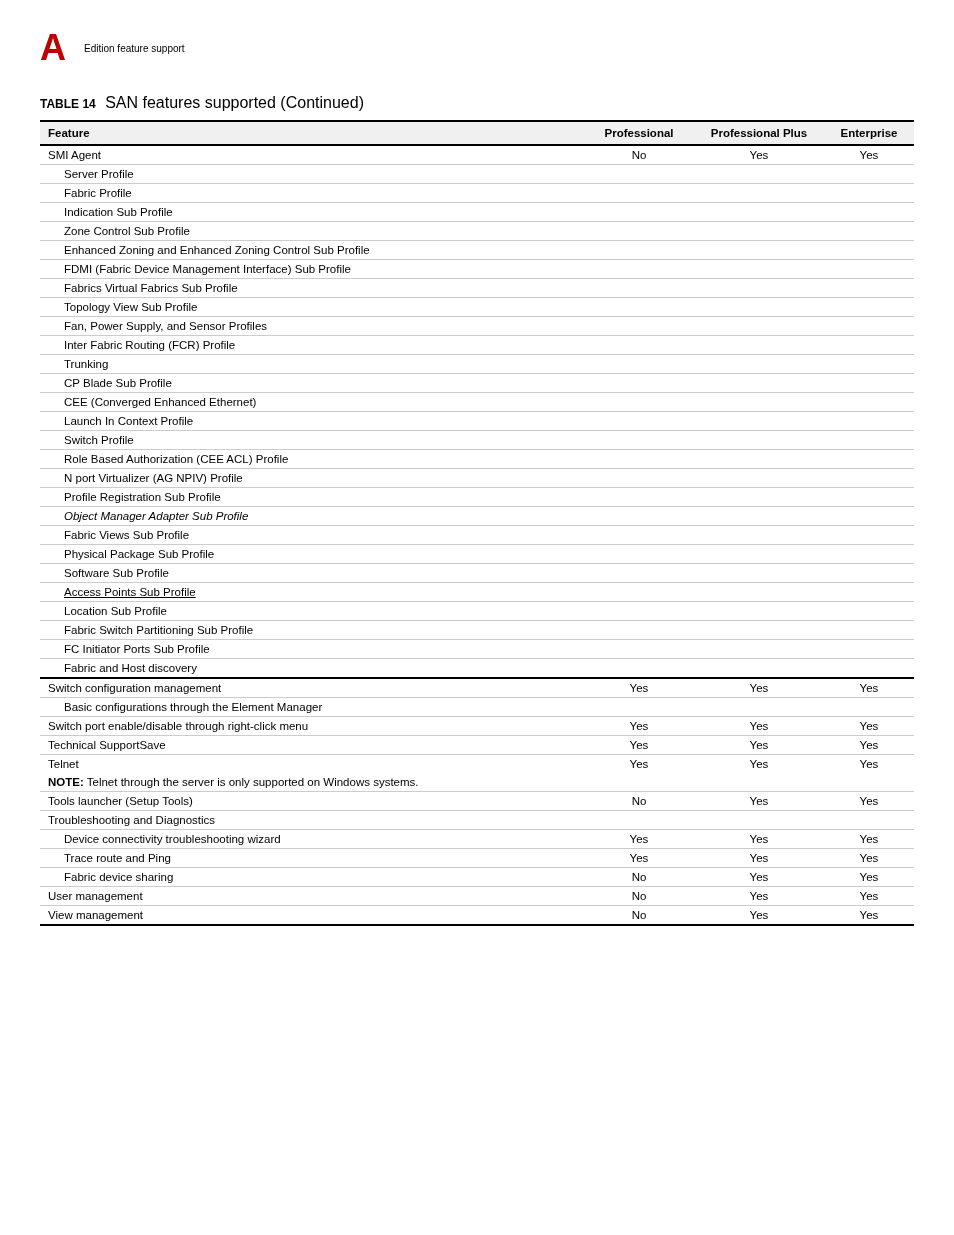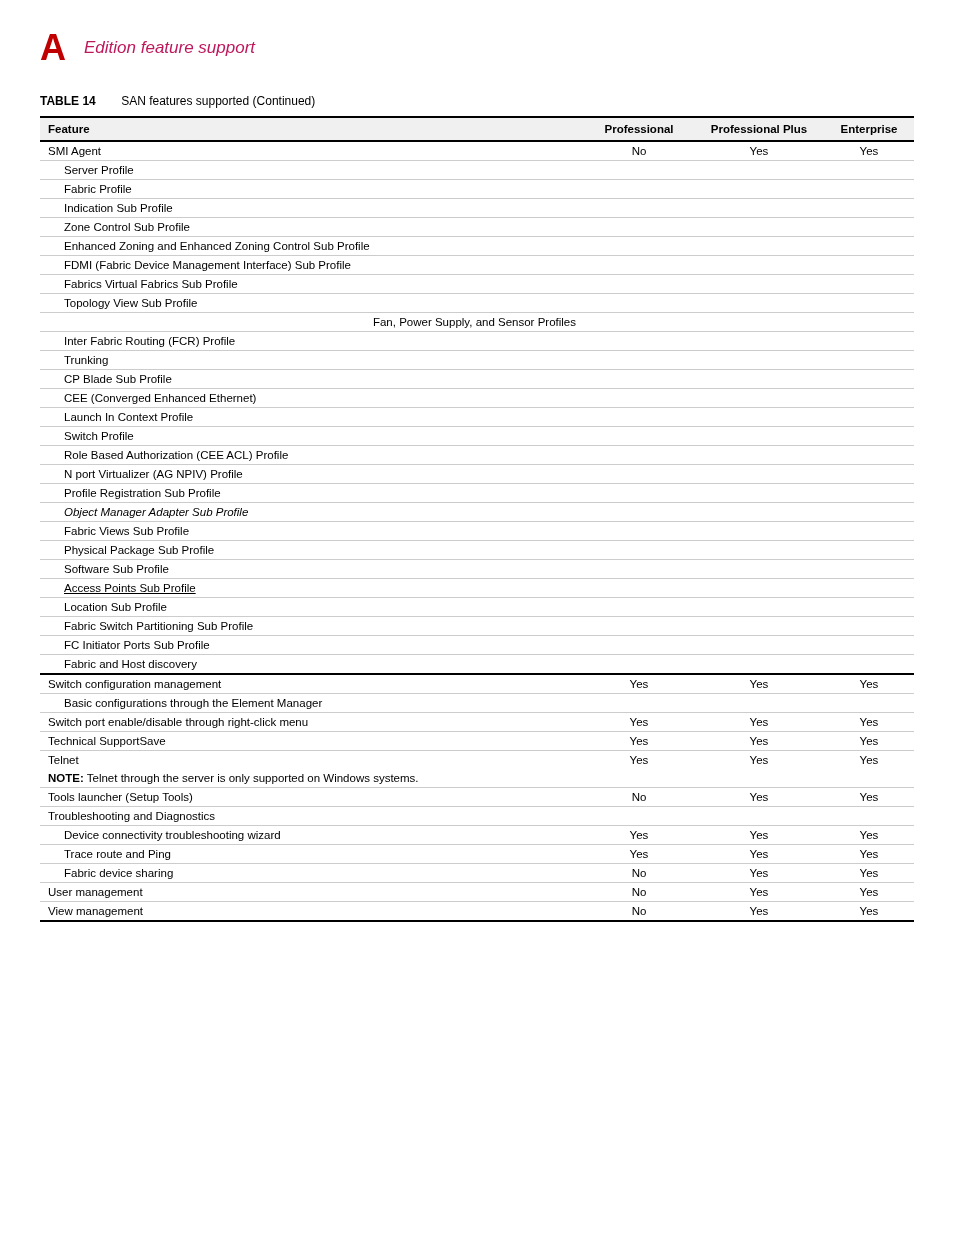--- a/index.html
+++ b/index.html
@@ -18,35 +18,34 @@
       gap: 18px;
       margin-bottom: 28px;
     }
     .page-header-letter {
       font-size: 36px;
       font-weight: bold;
       color: #c00000;
       line-height: 1;
     }
     .page-header-title {
-      font-size: 17px;
-      color: #be185d;
+      font-size: 10px;
+      color: #000000;
       font-weight: normal;
-      font-style: italic;
     }
     .table-title {
       margin-bottom: 8px;
     }
     .table-title-label {
       font-weight: bold;
       font-size: 12px;
     }
     .table-title-text {
-      font-size: 12px;
-      margin-left: 22px;
+      font-size: 16px;
+      margin-left: 6px;
     }
     table {
       width: 100%;
       border-collapse: collapse;
       font-size: 11.5px;
     }
     thead tr {
       border-top: 2px solid #000;
       border-bottom: 1.5px solid #000;
     }
@@ -148,21 +147,21 @@
         <td class="col-value"></td>
         <td class="col-value"></td>
       </tr>
       <tr style="">
         <td style="padding-left: 24px; margin-top: 24px;">Topology View Sub Profile</td>
         <td class="col-value"></td>
         <td class="col-value"></td>
         <td class="col-value"></td>
       </tr>
       <tr style="">
-        <td style="padding-left: 24px; text-align: right;">Fan, Power Supply, and Sensor Profiles</td>
+        <td style="padding-left: 24px;">Fan, Power Supply, and Sensor Profiles</td>
         <td class="col-value"></td>
         <td class="col-value"></td>
         <td class="col-value"></td>
       </tr>
       <tr style="">
         <td style="padding-left: 24px;">Inter Fabric Routing (FCR) Profile</td>
         <td class="col-value"></td>
         <td class="col-value"></td>
         <td class="col-value"></td>
       </tr>

